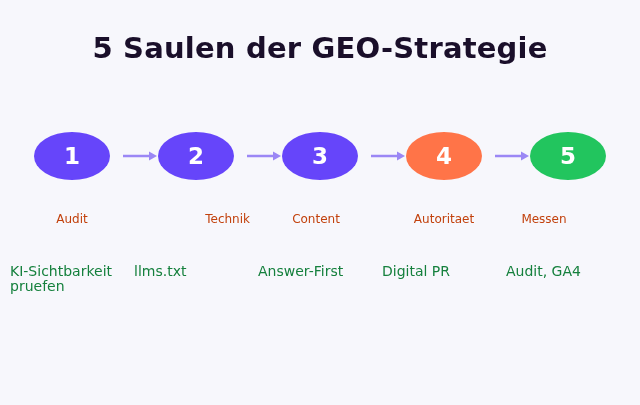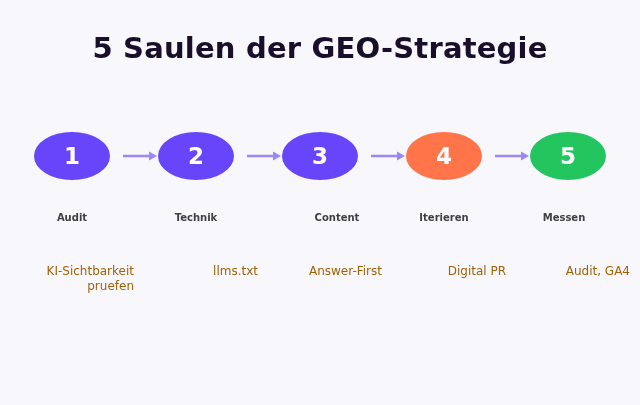--- a/index.html
+++ b/index.html
@@ -26,28 +26,28 @@
       font-size: 23px; font-weight: bold;
       top: 132px;
     }
     .arrow {
       position: absolute; top: 148px;
       width: 36px; height: 16px;
     }
     .label {
       position: absolute; top: 212px;
       width: 124px; text-align: center;
-      font-size: 10px; font-weight: bold;
-      color: #404040;
+      font-size: 12px; font-weight: normal;
+      color: #c2410c;
     }
     .desc {
       position: absolute; top: 264px;
-      width: 124px; text-align: right;
-      font-size: 12px; line-height: 15px;
-      color: #a16207;
+      width: 124px; text-align: left;
+      font-size: 14px; line-height: 15px;
+      color: #15803d;
     }
     .desc span { display: block; }
   </style>
 </head>
 <body>
 
 <div class="title">5 Saulen der GEO-Strategie</div>
 
 <div class="node" style="left:34px; background:#6645fa;">
   <span>1</span>
@@ -59,55 +59,55 @@
 </div>
 
 <svg class="arrow" style="left:122px;" viewBox="0 0 36 16">
   <line x1="1" y1="8" x2="30" y2="8" stroke="#9b87f5" stroke-width="2.5"></line>
   <polygon points="27,3.5 35,8 27,12.5" fill="#9b87f5"></polygon>
 </svg>
 
 <div class="node" style="left:158px; background:#6645fa;">
   <span>2</span>
 </div>
-<div class="label" style="left:134px;">Technik</div>
+<div class="label" style="left:126px;text-align:right;">Technik</div>
 <div class="desc" style="left:134px;">
   <span>llms.txt</span>
 </div>
 
 <svg class="arrow" style="left:246px;" viewBox="0 0 36 16">
   <line x1="1" y1="8" x2="30" y2="8" stroke="#9b87f5" stroke-width="2.5"></line>
   <polygon points="27,3.5 35,8 27,12.5" fill="#9b87f5"></polygon>
 </svg>
 
 <div class="node" style="left:282px; background:#6645fa;">
   <span>3</span>
 </div>
-<div class="label" style="left:275px;">Content</div>
+<div class="label" style="left:254px;">Content</div>
 <div class="desc" style="left:258px;">
   <span>Answer-First</span>
 </div>
 
 <svg class="arrow" style="left:370px;" viewBox="0 0 36 16">
   <line x1="1" y1="8" x2="30" y2="8" stroke="#9b87f5" stroke-width="2.5"></line>
   <polygon points="27,3.5 35,8 27,12.5" fill="#9b87f5"></polygon>
 </svg>
 
 <div class="node" style="left:406px; background:#ff7448;">
   <span>4</span>
 </div>
-<div class="label" style="left:382px;">Iterieren</div>
+<div class="label" style="left:382px;">Autoritaet</div>
 <div class="desc" style="left:382px;">
   <span>Digital PR</span>
 </div>
 
 <svg class="arrow" style="left:494px;" viewBox="0 0 36 16">
   <line x1="1" y1="8" x2="30" y2="8" stroke="#9b87f5" stroke-width="2.5"></line>
   <polygon points="27,3.5 35,8 27,12.5" fill="#9b87f5"></polygon>
 </svg>
 
 <div class="node" style="left:530px; background:#22c55e;">
   <span>5</span>
 </div>
-<div class="label" style="left:502px;text-align:center;">Messen</div>
+<div class="label" style="left:482px;text-align:center;">Messen</div>
 <div class="desc" style="left:506px;">
   <span>Audit, GA4</span>
 </div>
 
 </body></html>

